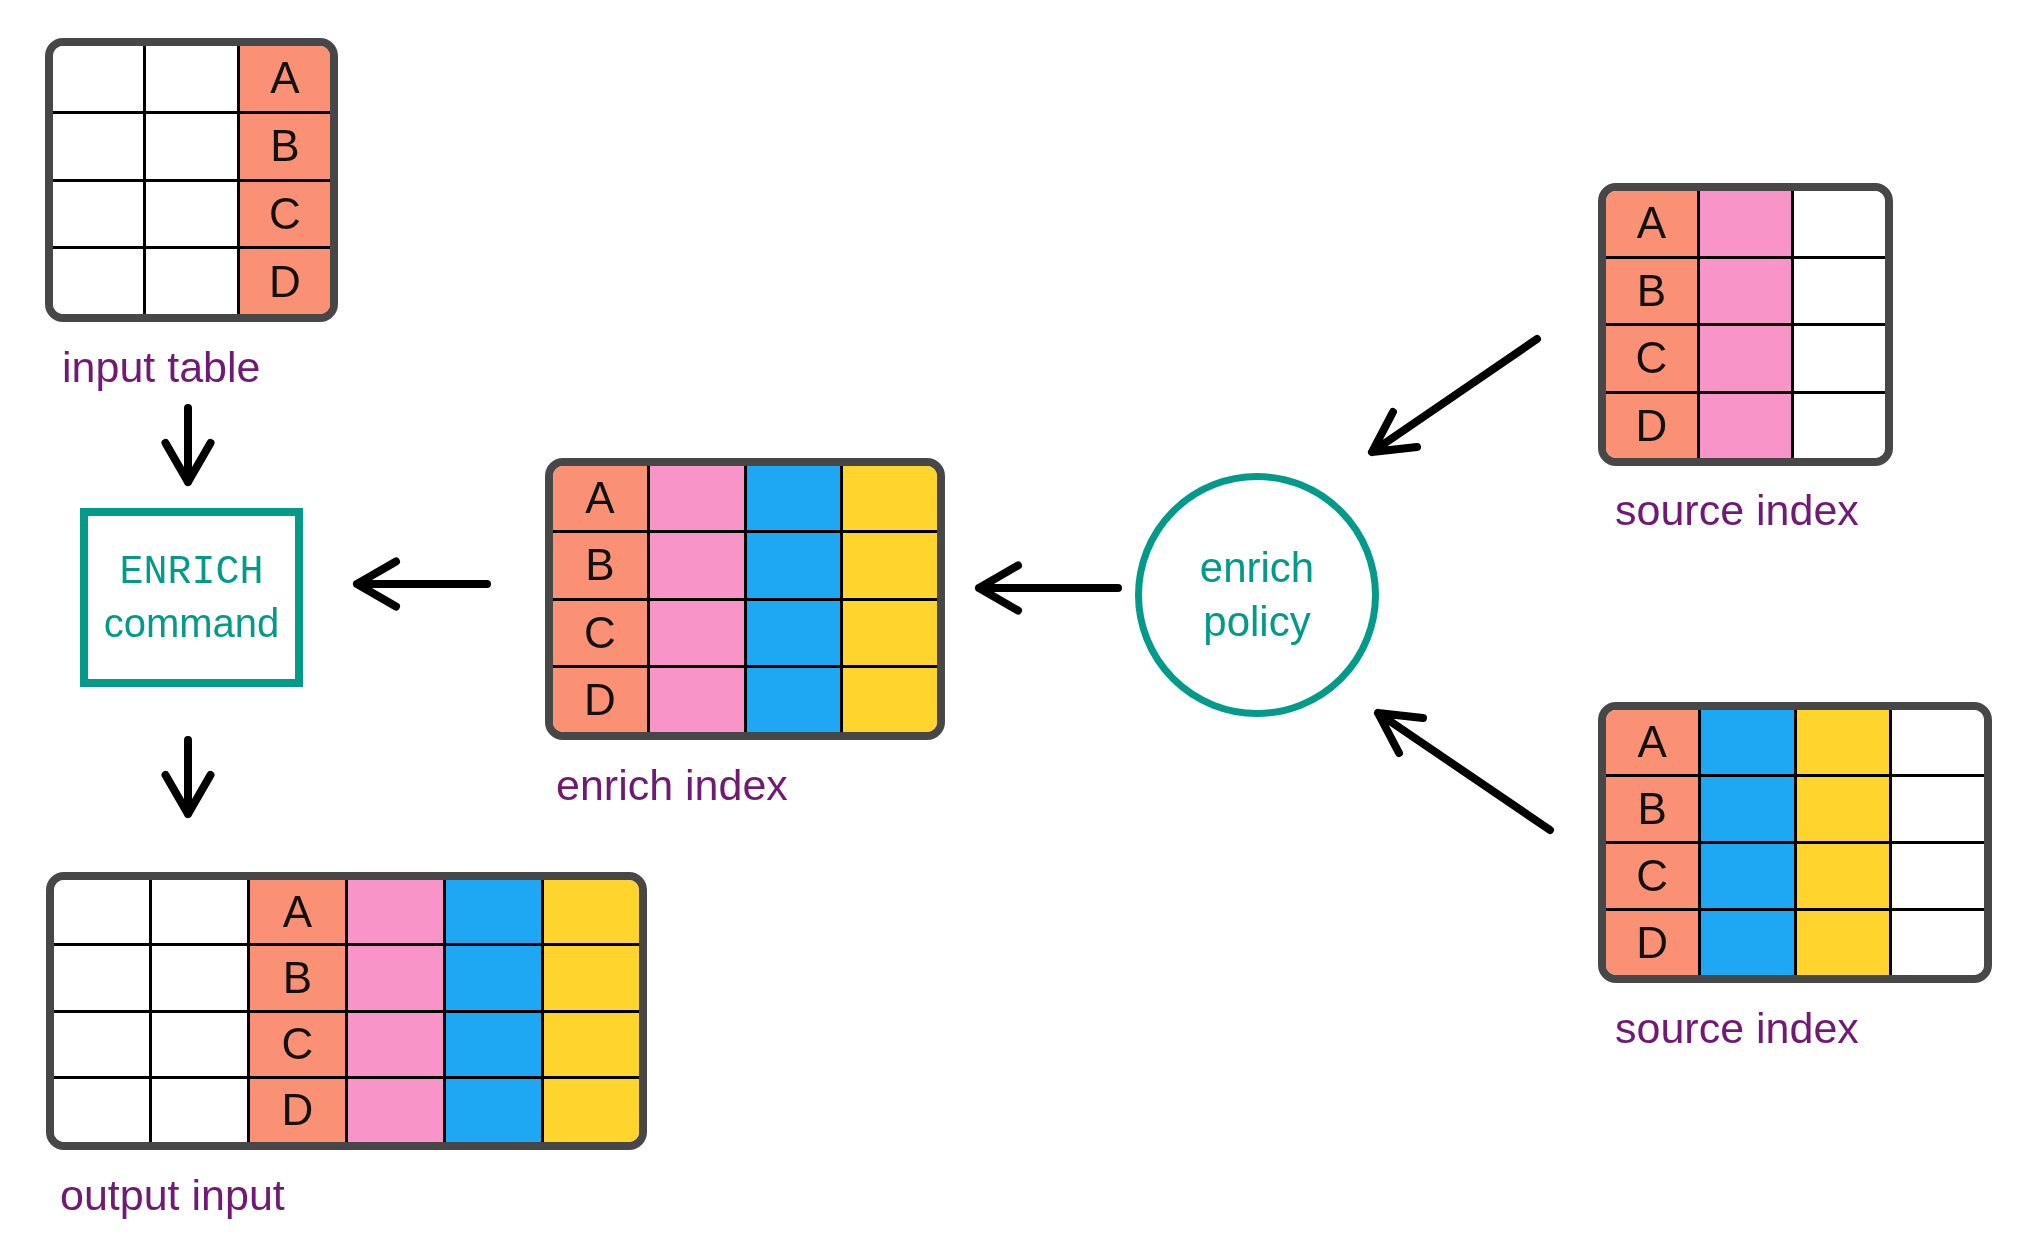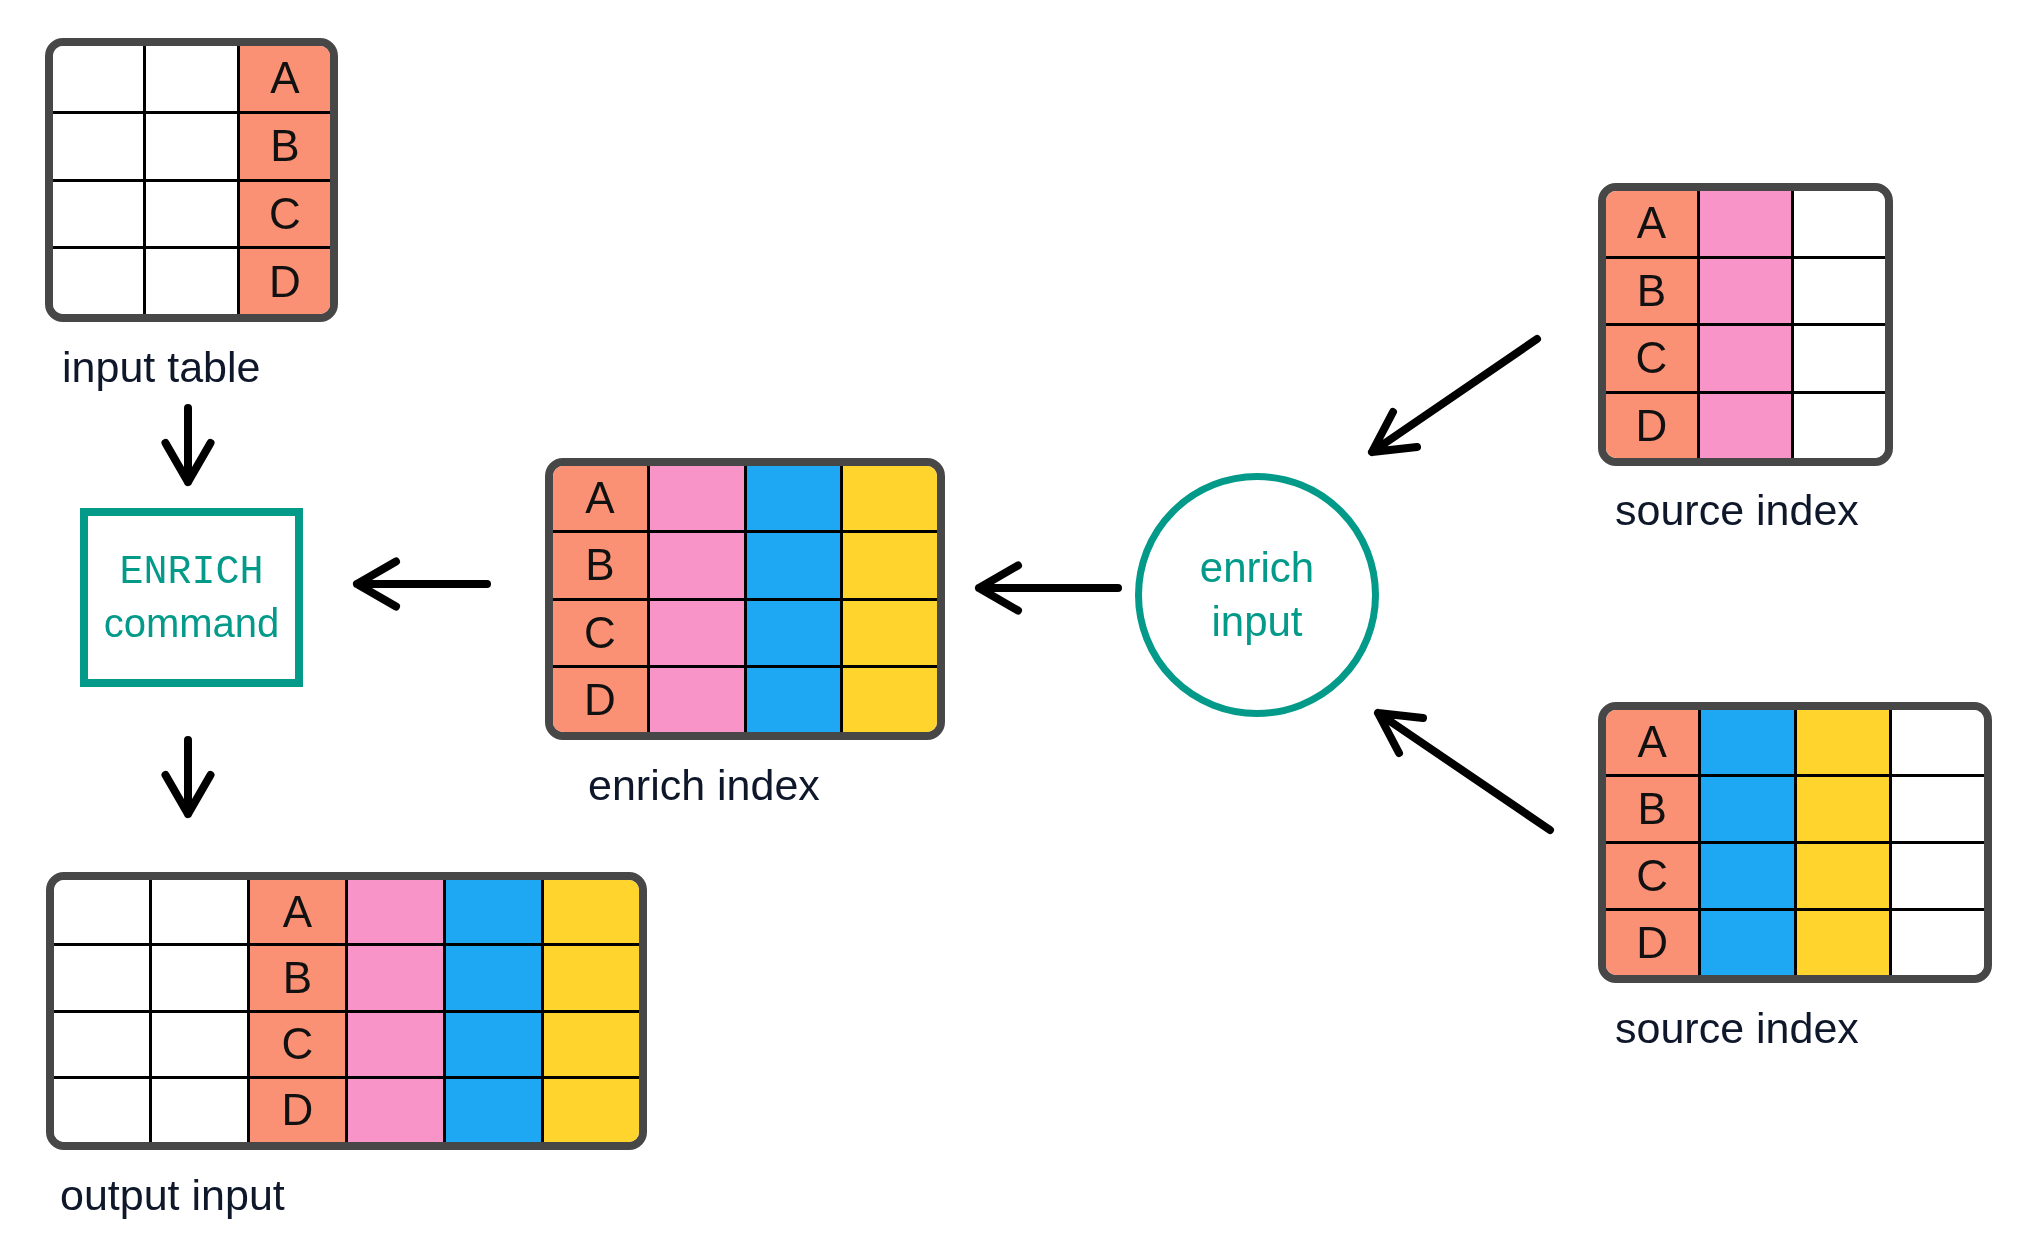--- a/index.html
+++ b/index.html
@@ -32,21 +32,21 @@
   .c-salmon { background: var(--salmon, #FB9174); }
   .c-pink   { background: var(--pink,   #F994C8); }
   .c-blue   { background: var(--blue,   #1EA7F3); }
   .c-yellow { background: var(--yellow, #FED42D); }
   .c-blank  { background: #fff; }
 
   .node-label {
     position: absolute;
     font-size: 43px;
     line-height: 1.1;
-    color: #0f172a;
+    color: #701a75;
     white-space: nowrap;
   }
   .enrich-box {
     position: absolute;
     left: 80px; top: 508px; width: 223px; height: 179px;
     box-sizing: border-box;
     border: 8px solid var(--teal, #039A8A);
     background: #fff;
     display: flex; flex-direction: column;
     align-items: center; justify-content: center;
@@ -176,25 +176,25 @@
     <div class="dcell c-blue"></div>
     <div class="dcell c-yellow"></div>
   </div>
   <div class="drow">
     <div class="dcell c-salmon key">D</div>
     <div class="dcell c-pink"></div>
     <div class="dcell c-blue"></div>
     <div class="dcell c-yellow"></div>
   </div>
 </div>
-<div class="node-label" style="left:588px; top:762px;">enrich index</div>
+<div class="node-label" style="left:556px; top:762px;">enrich index</div>
 
 <div class="policy-circle">
   <span>enrich</span>
-  <span>input</span>
+  <span>policy</span>
 </div>
 
 <div class="dtable" style="left:1598px; top:183px; width:295px; height:283px;">
   <div class="drow">
     <div class="dcell c-salmon key">A</div>
     <div class="dcell c-pink"></div>
     <div class="dcell c-blank"></div>
   </div>
   <div class="drow">
     <div class="dcell c-salmon key">B</div>

